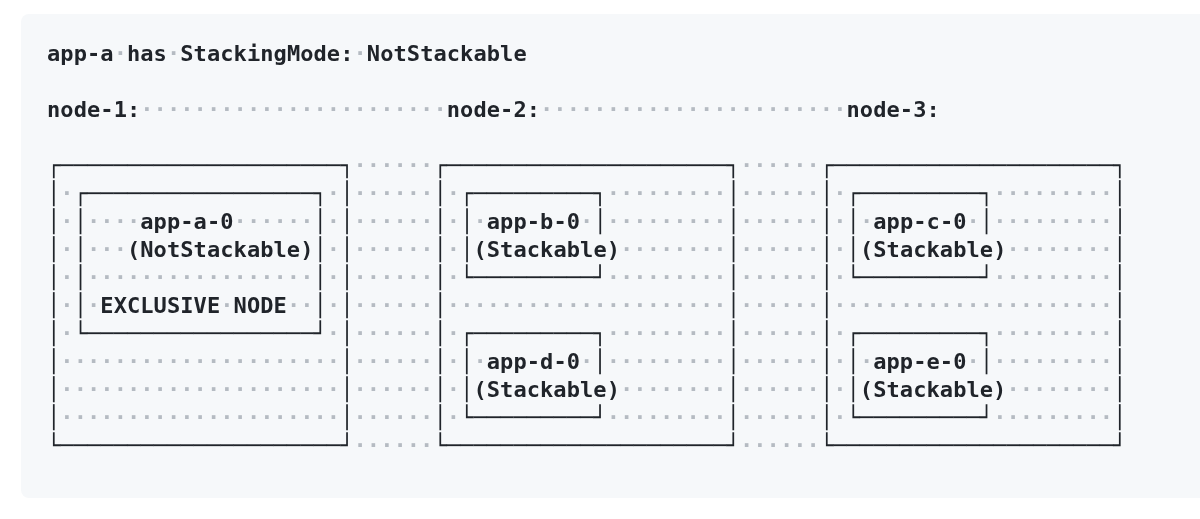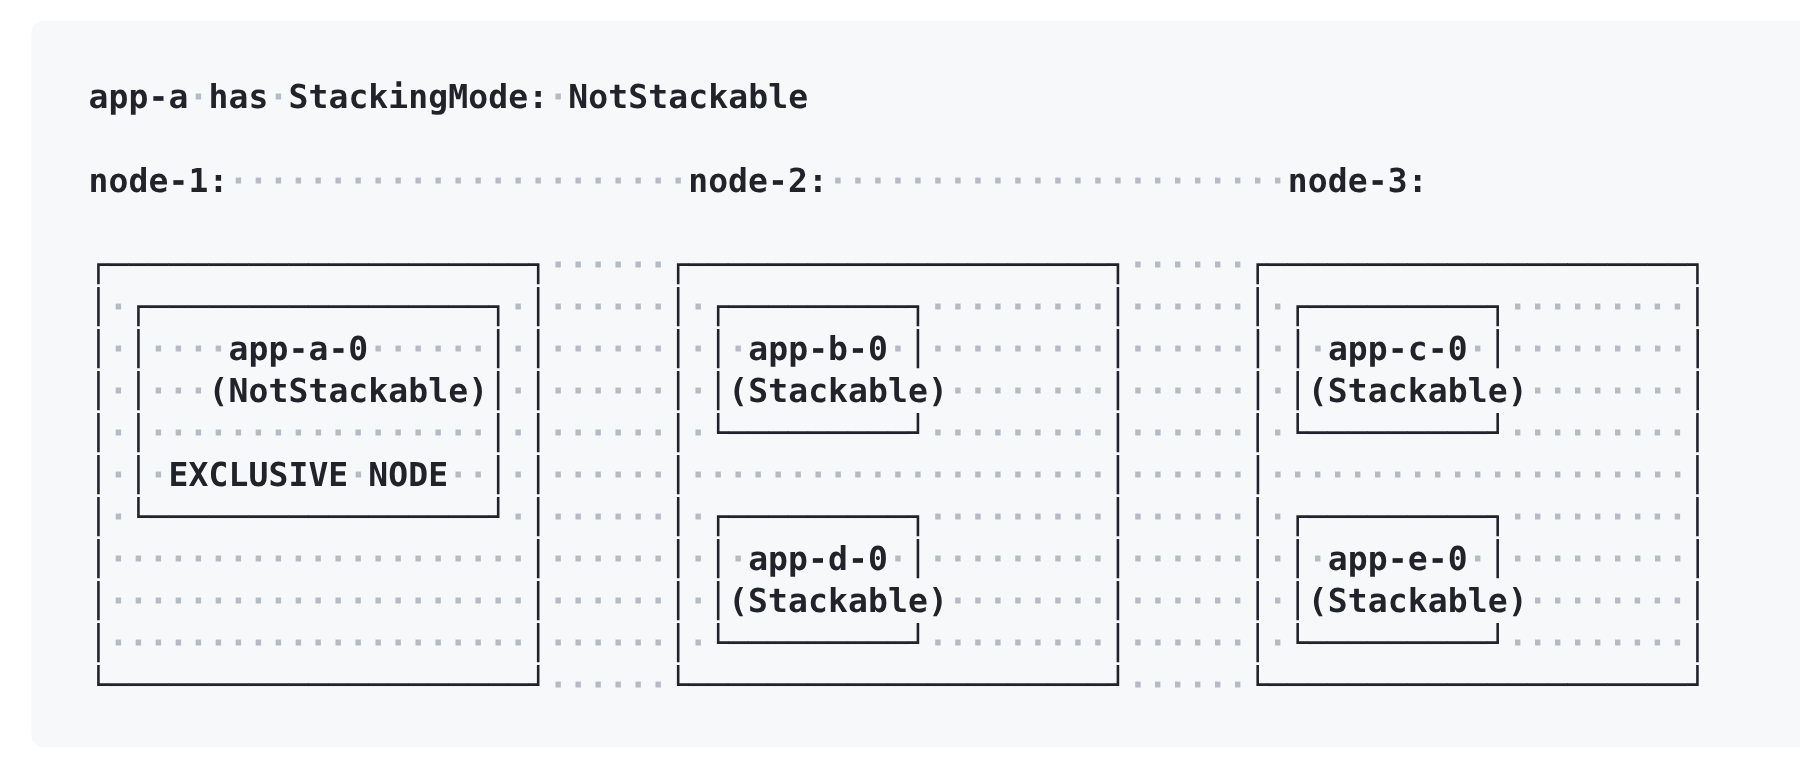--- a/index.html
+++ b/index.html
@@ -22,21 +22,21 @@
     top: 14px;
     width: 1179px;
     height: 484px;
     background: #f6f8fa;
     border-radius: 8px 0 0 8px;
     box-sizing: border-box;
     padding: 26px 0 0 26px;
     overflow: hidden;
   }
   pre.ascii {
-    margin: 12px;
+    margin: 0;
     font-family: "DejaVu Sans Mono", "Liberation Mono", monospace;
     font-size: 22px;
     font-weight: 600;
     line-height: 28px;
     letter-spacing: 0.08px;
     color: #20242a;
     white-space: pre;
   }
   pre.ascii .dot {
     color: #b5bbc2;

